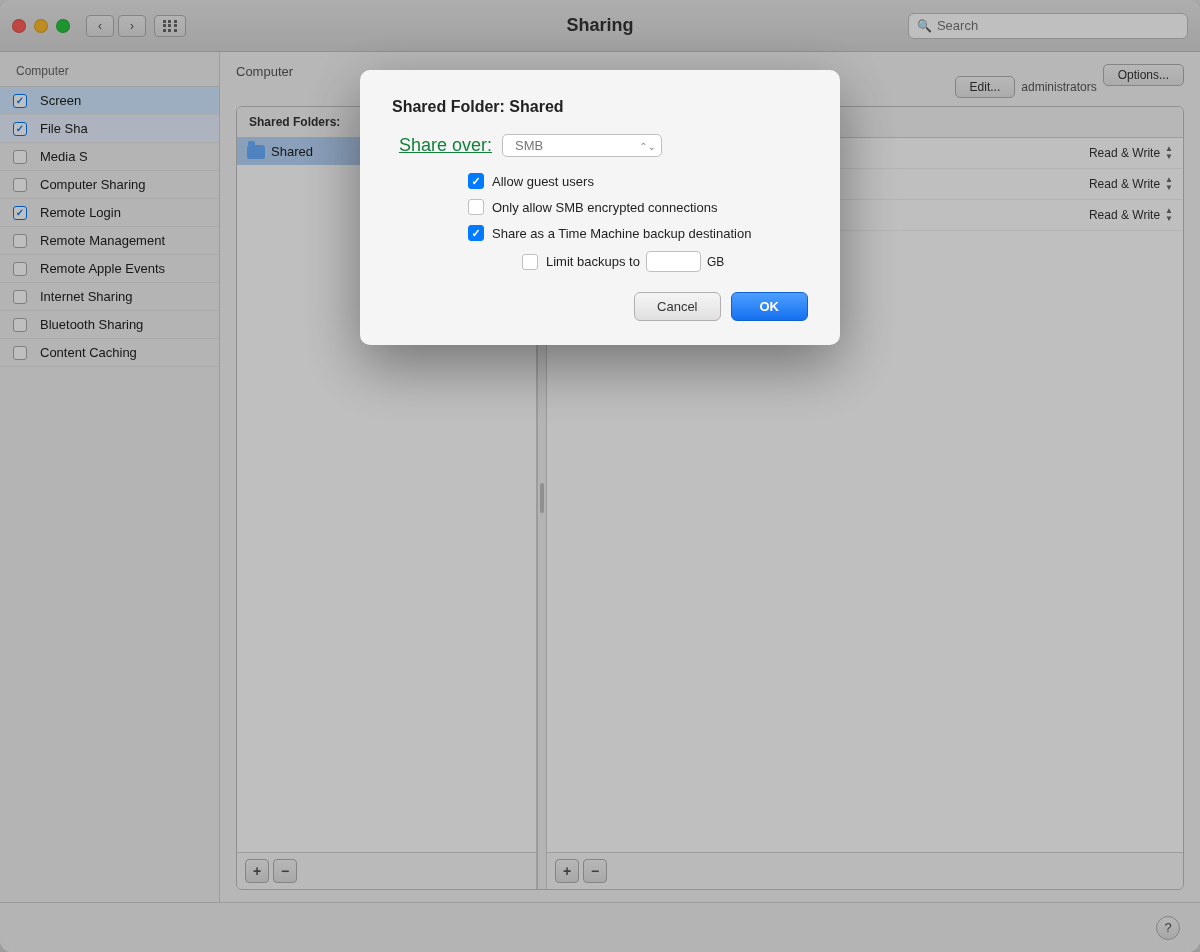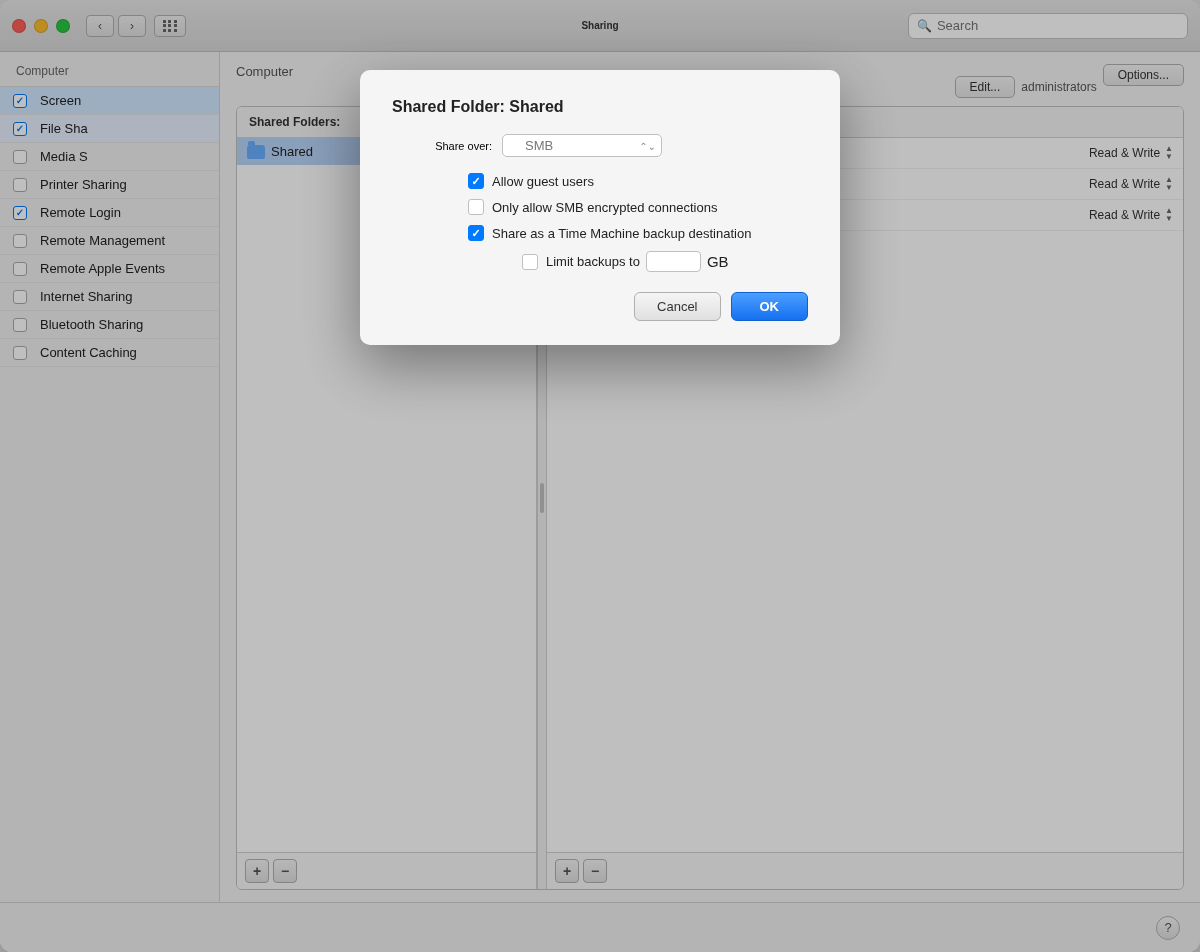--- a/index.html
+++ b/index.html
@@ -90,21 +90,21 @@
       width: 3px;
       height: 3px;
       background: #666;
       border-radius: 0.5px;
     }
 
     .title-text {
       position: absolute;
       left: 50%;
       transform: translateX(-50%);
-      font-size: 10px;
+      font-size: 18px;
       font-weight: 600;
       color: #333;
     }
 
     .search-bar {
       margin-left: auto;
       display: flex;
       align-items: center;
       background: white;
       border: 1px solid #c0c0c0;
@@ -426,36 +426,37 @@
       font-weight: 600;
       color: #222;
       margin-bottom: 18px;
     }
     .form-row {
       display: flex;
       align-items: center;
       margin-bottom: 16px;
     }
     .form-label {
-      font-size: 11px;
-      color: #000000;
+      font-size: 18px;
+      color: #15803d;
       width: 100px;
       text-align: right;
       margin-right: 10px;
+      text-decoration: underline;
     }
     .select-wrap {
       position: relative;
       display: inline-block;
     }
     .select-control {
       appearance: none;
       background: white;
       border: 1px solid #c0c0c0;
       border-radius: 5px;
-      padding: 3px 28px 3px 22px;
+      padding: 3px 28px 3px 12px;
       font-size: 13px;
       color: #777;
       width: 160px;
       cursor: pointer;
     }
     .select-arrow {
       position: absolute;
       right: 6px;
       top: 50%;
       transform: translateY(-50%);
@@ -512,21 +513,21 @@
     .limit-input {
       width: 55px;
       border: 1px solid #c0c0c0;
       border-radius: 4px;
       padding: 2px 4px;
       font-size: 13px;
       text-align: center;
       margin: 0 6px;
     }
     .gb-label {
-      font-size: 15px;
+      font-size: 12px;
       color: #222;
     }
 
     .modal-buttons {
       display: flex;
       justify-content: flex-end;
       gap: 10px;
       margin-top: 20px;
     }
     .cancel-btn {
@@ -643,21 +644,21 @@
       <div class="service-item">
         <div class="service-checkbox">
           <div class="checkbox"></div>
         </div>
         <div class="service-name">Media S</div>
       </div>
       <div class="service-item">
         <div class="service-checkbox">
           <div class="checkbox"></div>
         </div>
-        <div class="service-name">Printer Sharing</div>
+        <div class="service-name">Computer Sharing</div>
       </div>
       <div class="service-item">
         <div class="service-checkbox">
           <div class="checkbox checked">✓</div>
         </div>
         <div class="service-name">Remote Login</div>
       </div>
       <div class="service-item">
         <div class="service-checkbox">
           <div class="checkbox"></div>

